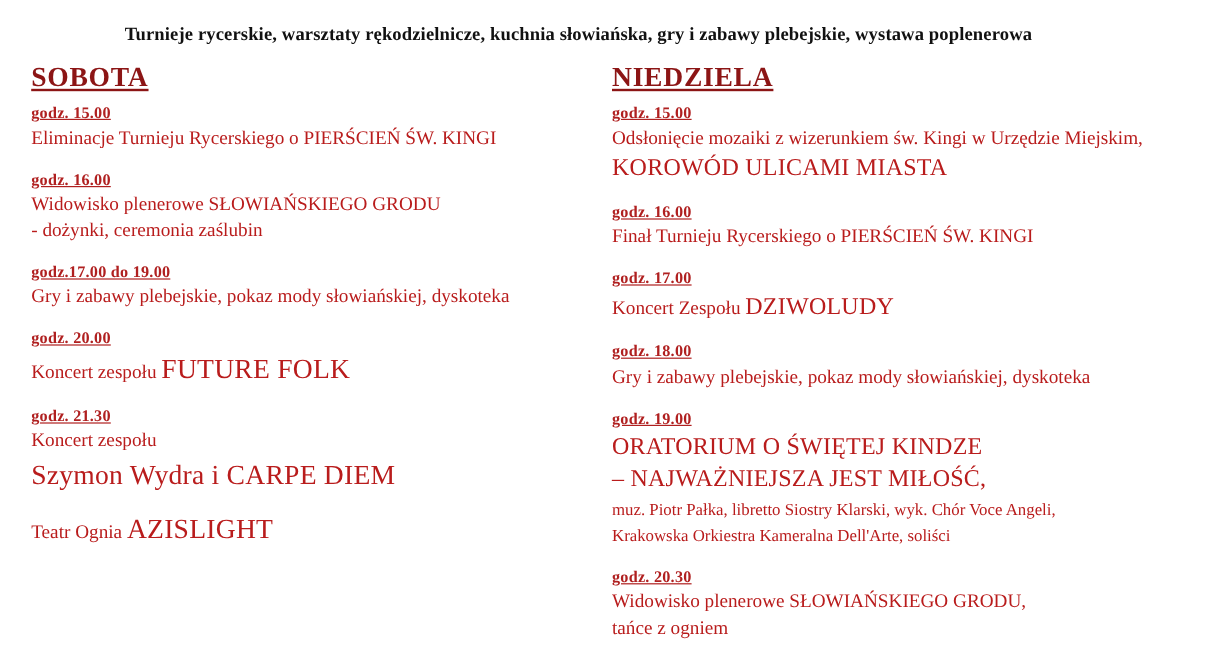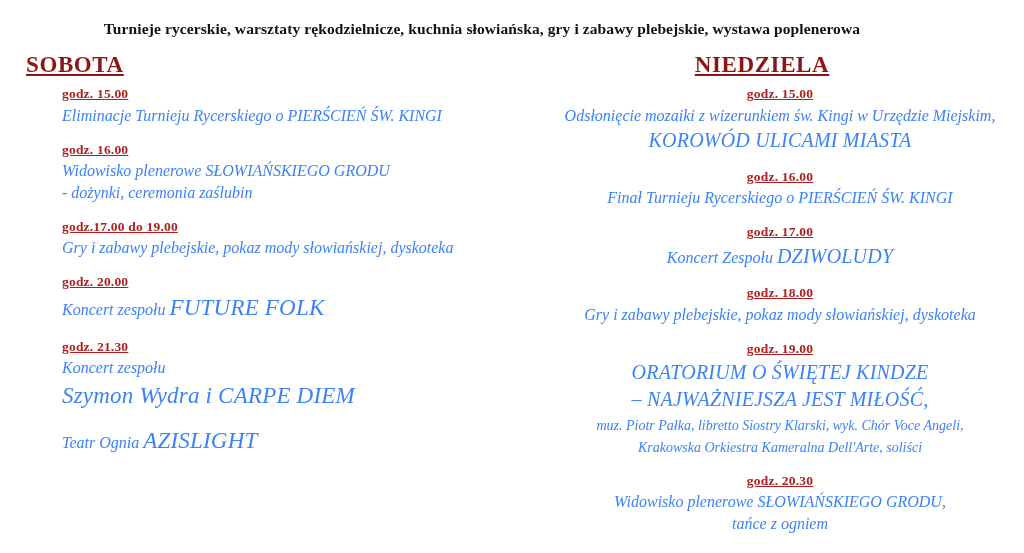--- a/index.html
+++ b/index.html
@@ -45,49 +45,46 @@
   }
   .col-left {
     width: 504px;
     padding-left: 26px;
     padding-right: 8px;
   }
   .col-right {
     width: 520px;
     padding-left: 6px;
     padding-right: 10px;
-    text-align: center;
   }
   .day-head {
     font-size: 23px;
     font-weight: bold;
     color: #8c1515;
     text-decoration: underline;
     letter-spacing: 0.6px;
     margin: 0 0 8px 0;
     line-height: 1.1;
   }
   .entry {
     margin-bottom: 14px;
-    margin-left: 36px;
   }
   .time {
     font-size: 13.5px;
     font-weight: bold;
     color: #b02020;
     text-decoration: underline;
     letter-spacing: 0.2px;
     line-height: 1.35;
     margin-bottom: 1px;
   }
   .desc {
     font-size: 16px;
     line-height: 1.38;
-    color: #3b82f6;
-    font-style: italic;
+    color: #b91c1c;
   }
   .desc .big {
     font-size: 23px;
     letter-spacing: 0.2px;
     text-align: right;
   }
   .desc .med {
     font-size: 20px;
     letter-spacing: 0.2px;
   }

